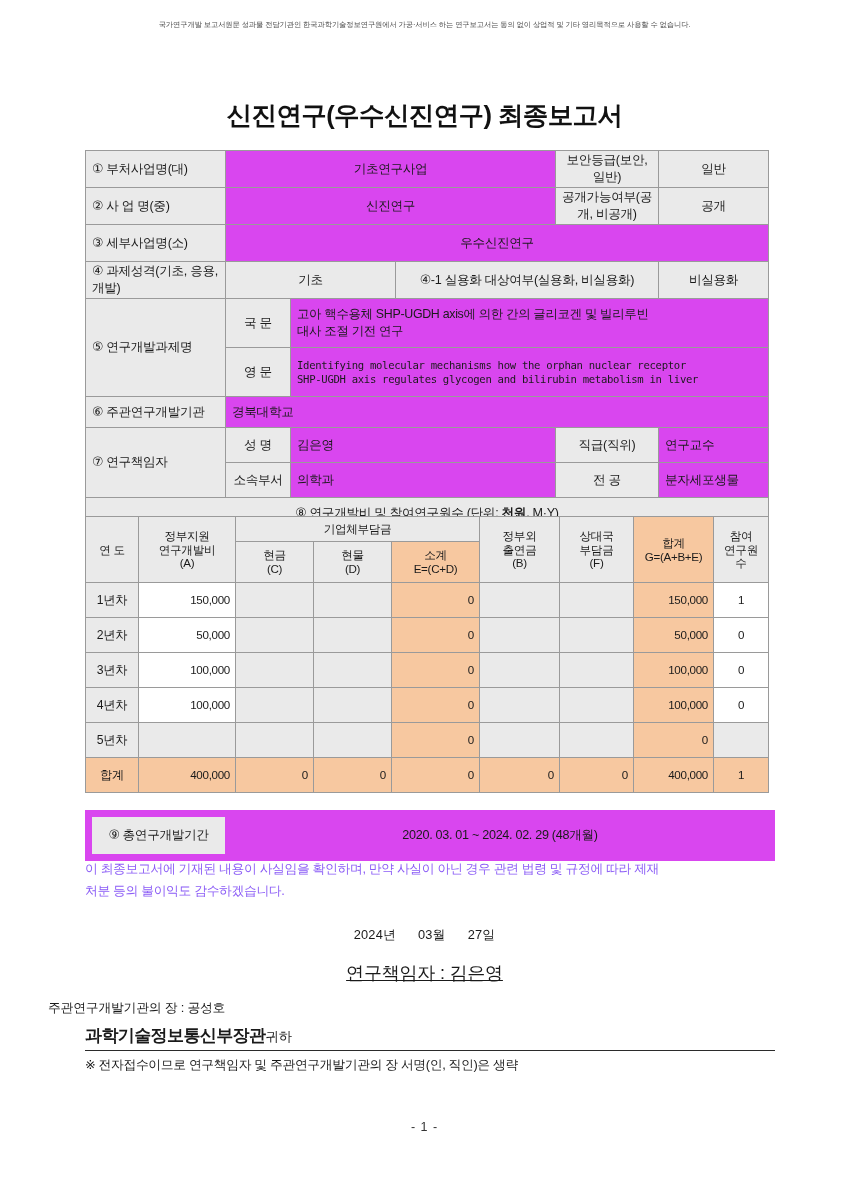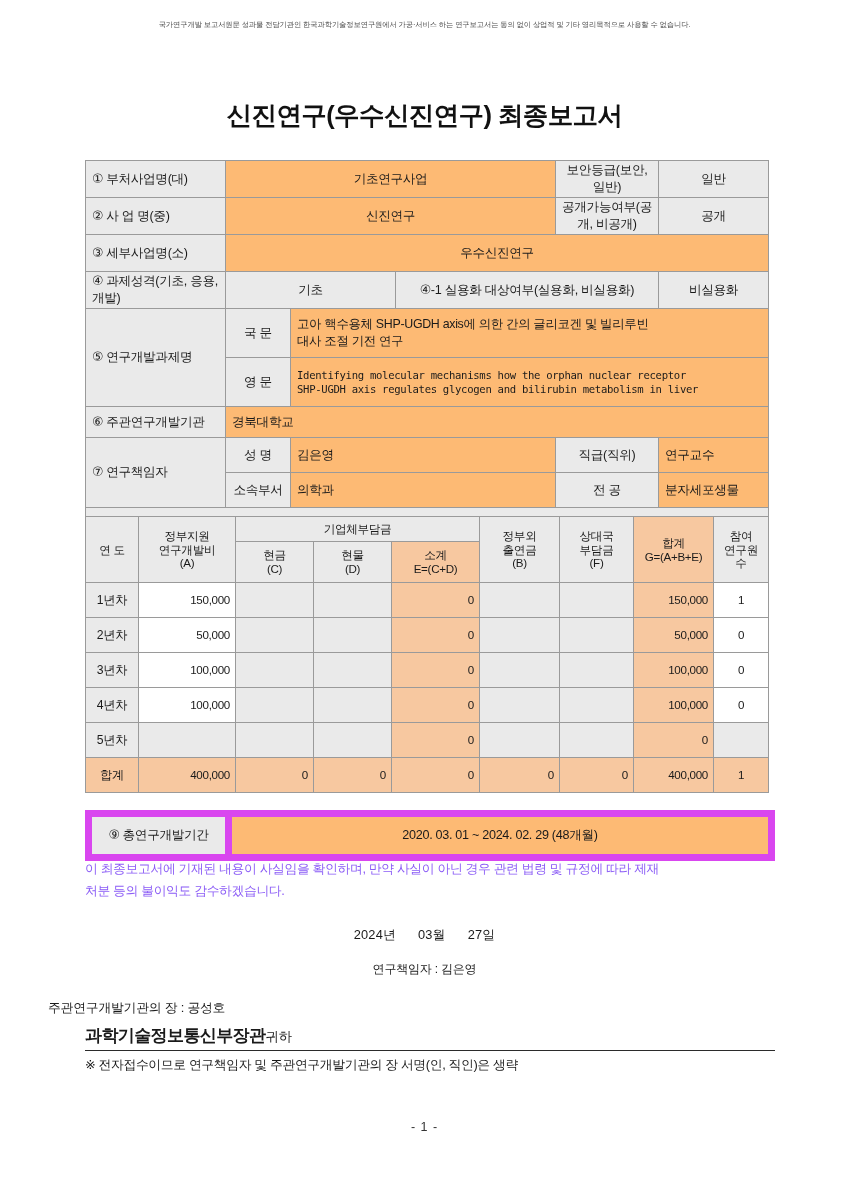--- a/index.html
+++ b/index.html
@@ -37,36 +37,36 @@
     text-align:center;
     font-size:25.5px;
     font-weight:bold;
     letter-spacing:-0.6px;
     color:#111;
   }
 
   
   .main-table{
     position:absolute;
-    top:160px; left:85px;
+    top:150px; left:85px;
     width:683px;
     border-collapse:collapse;
     table-layout:fixed;
     font-size:12.6px;
   }
   .main-table td{
     border:1px solid #9a9a9a;
     padding:0 6px;
     vertical-align:middle;
     line-height:1.35;
     letter-spacing:-0.3px;
   }
   .lbl{ background:#eaeaea; }
   .val{ background:#eaeaea; }
-  .white{ background:#fdba74;margin-left:27px; }
+  .white{ background:#d946ef;margin-left:27px; }
   .c{ text-align:center; }
   .l{ text-align:left; }
 
   .h36{ height:36px; }
   .h30{ height:30px; }
   .h34{ height:34px; }
 
   .num-label{ letter-spacing:0.5px; }
   .spaced2{ letter-spacing:2.2px; }
 
@@ -150,22 +150,23 @@
     top:927px; left:0; right:0;
     text-align:center;
     font-size:12.8px;
     letter-spacing:0.2px;
   }
   .sign-date span{ margin:0 11px; }
   .sign-pi{
     position:absolute;
     top:961px; left:0; right:0;
     text-align:center;
-    font-size:12px;
+    font-size:18px;
     letter-spacing:-0.2px;
+    text-decoration:underline;
   }
   .sign-org{
     position:absolute;
     top:1000px; left:0; right:0;
     text-align:left;
     font-size:12.8px;
     letter-spacing:-0.2px;
     padding-left:48px;
   }
   .minister-wrap{

